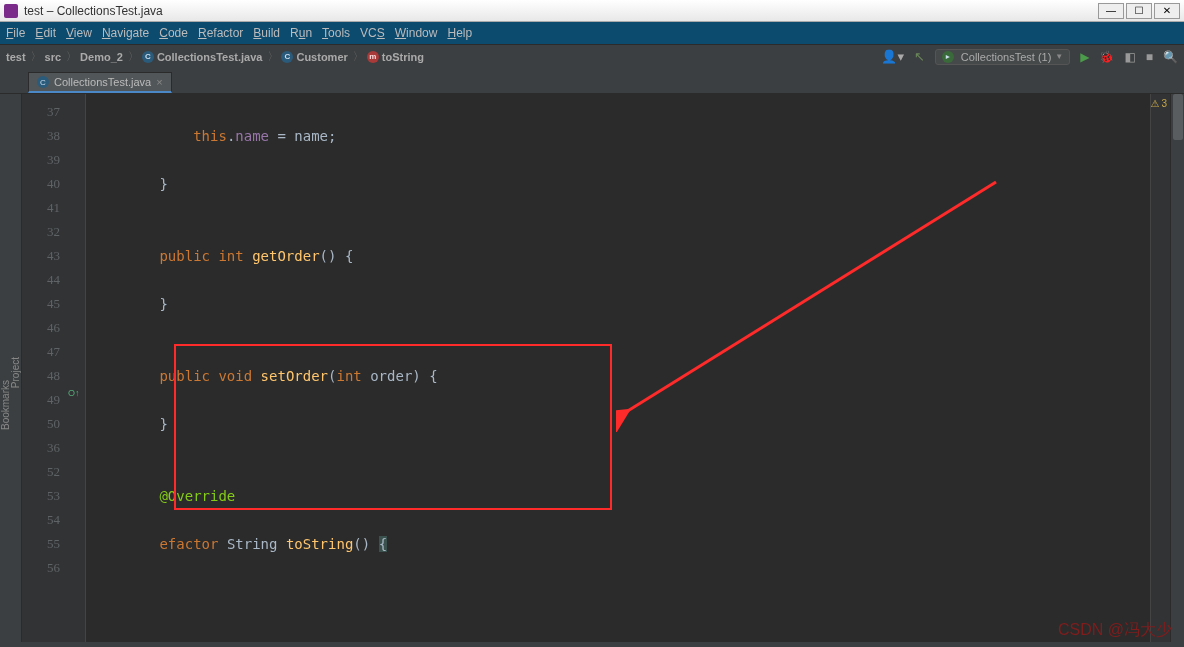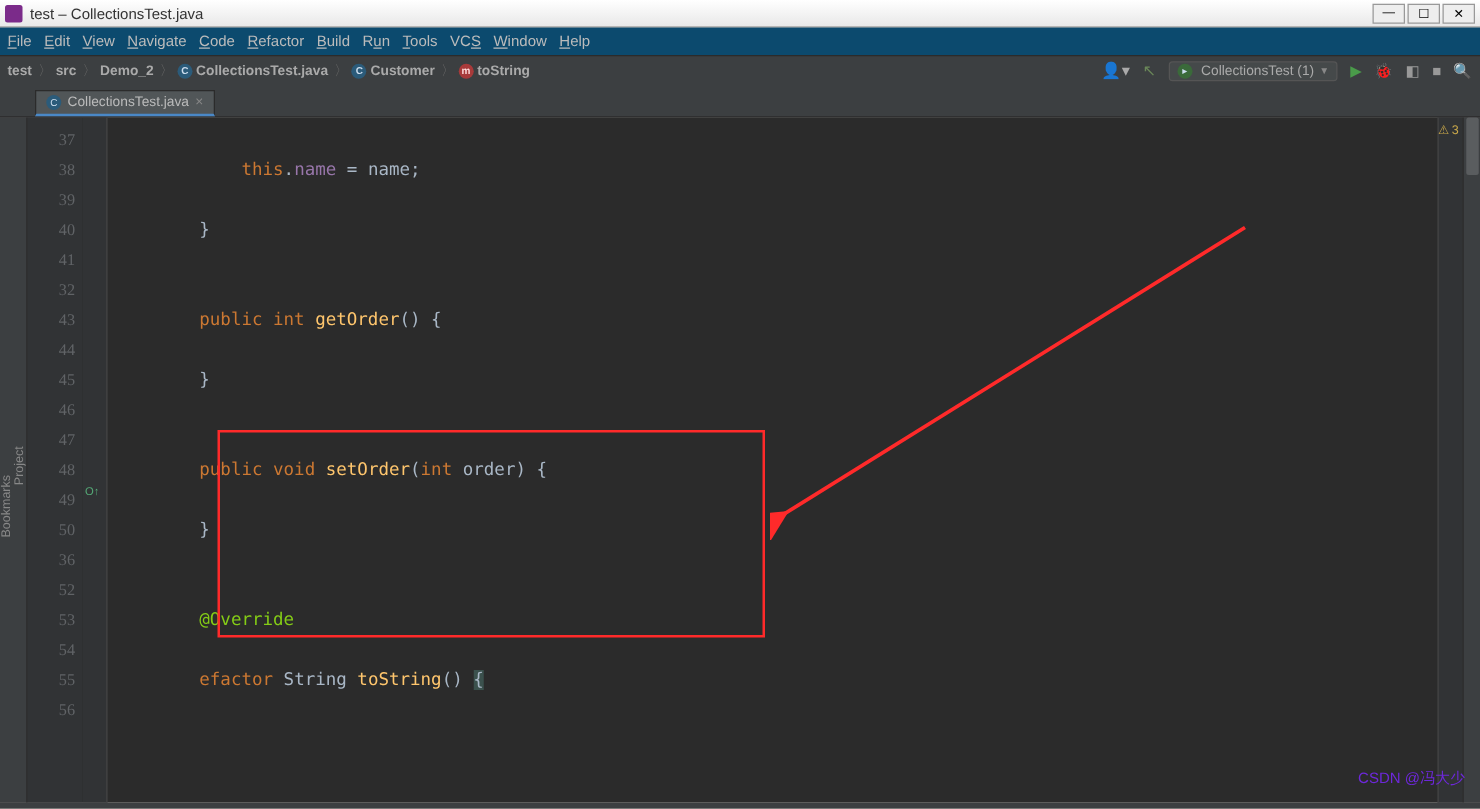--- a/index.html
+++ b/index.html
@@ -45,21 +45,21 @@
 .code .brace-hl { background:#3b514d; }
 .highlight-box { position:absolute; border:2px solid #ff2a2a; left:88px; top:250px; width:438px; height:166px; pointer-events:none; }
 .arrow-svg { position:absolute; left:530px; top:78px; pointer-events:none; }
 .right-rail { width:20px; background:#313335; border-left:1px solid #444; position:relative; }
 .right-rail .warn { position:absolute; right:3px; top:4px; font-size:10px; color:#c9a84a; display:flex; align-items:center; gap:2px; }
 .scrollbar-v { width:14px; background:#3c3f41; border-left:1px solid #2b2b2b; position:relative; }
 .scrollbar-v .thumb { position:absolute; left:2px; top:0; width:10px; height:46px; background:#5a5d5f; border-radius:2px; cursor:pointer; }
 .bottom-gutter { height:5px; background:#3c3f41; }
 .left-vtabs { position:absolute; left:0; top:380px; writing-mode:vertical-rl; transform:rotate(180deg); color:#888; font-size:10px; display:flex; gap:12px; }
 .left-vtabs span { cursor:pointer; }
-.watermark { position:absolute; right:12px; bottom:16px; color:#6d28d9; font-size:12px; pointer-events:none; }
+.watermark { position:absolute; right:12px; bottom:6px; color:#7f1d1d; font-size:16px; pointer-events:none; }
 </style>
 </head>
 <body>
 
 <div class="titlebar">
   <div class="appicon"></div>
   <div class="title">test – CollectionsTest.java</div>
   <div class="wincontrols">
     <div class="winbtn">—</div>
     <div class="winbtn">☐</div>

